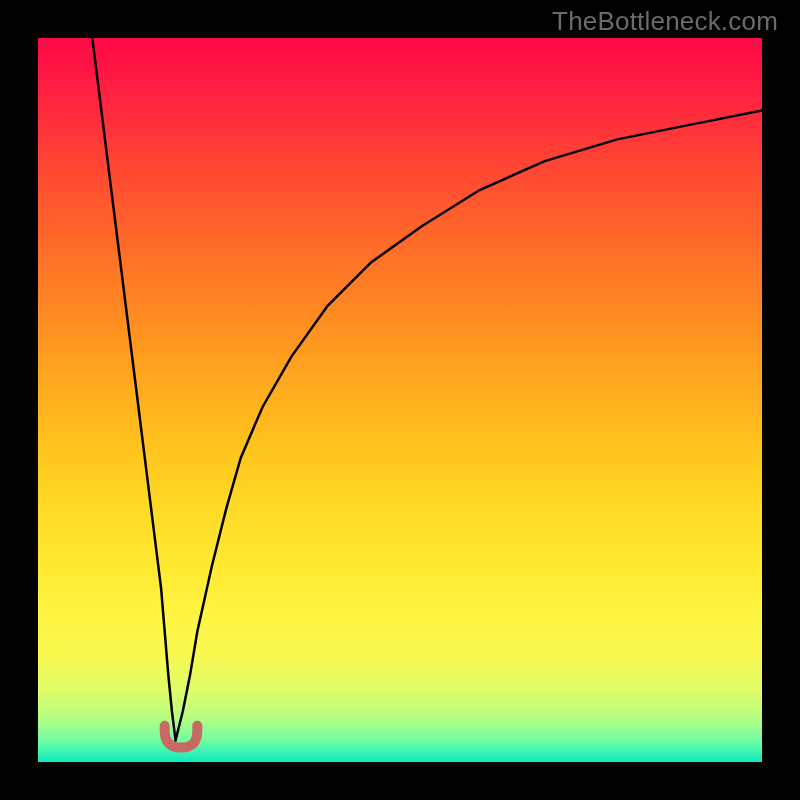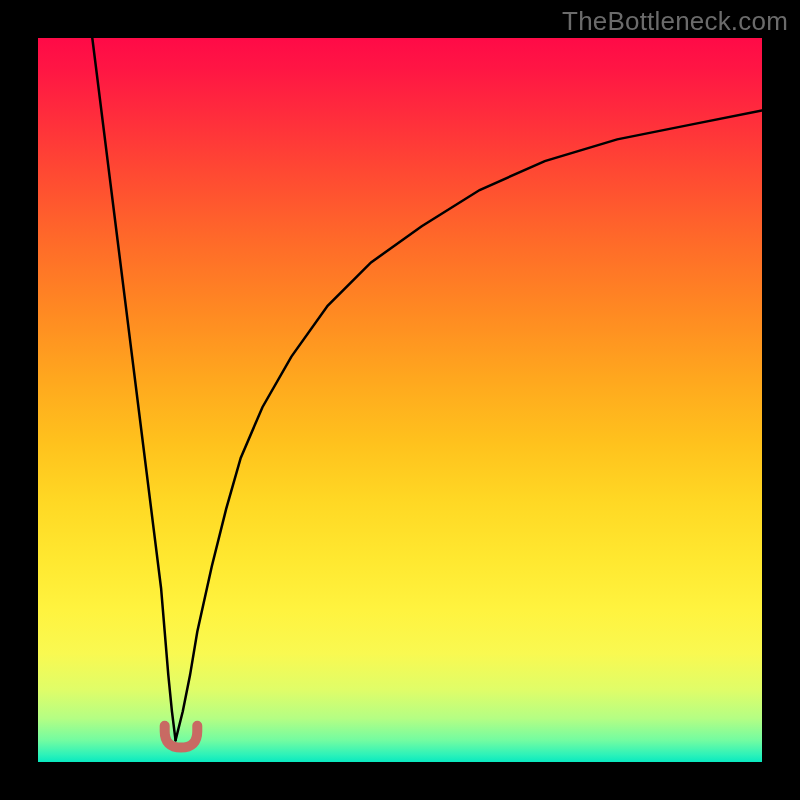--- a/index.html
+++ b/index.html
@@ -46,21 +46,21 @@
       #e0fd68 90%,
       #b4fe84 94%,
       #73fca1 97%,
       #2df2b9 99%,
       #09e9c0 100%
     );
   }
   .watermark {
     position: absolute;
     top: 6px;
-    right: 12px;
+    right: 22px;
     font-family: Arial, Helvetica, sans-serif;
     font-size: 26px;
     color: #6b6b6b;
     font-weight: 500;
     letter-spacing: 0.2px;
     user-select: none;
   }
   svg.curve {
     position: absolute;
     inset: 0;

